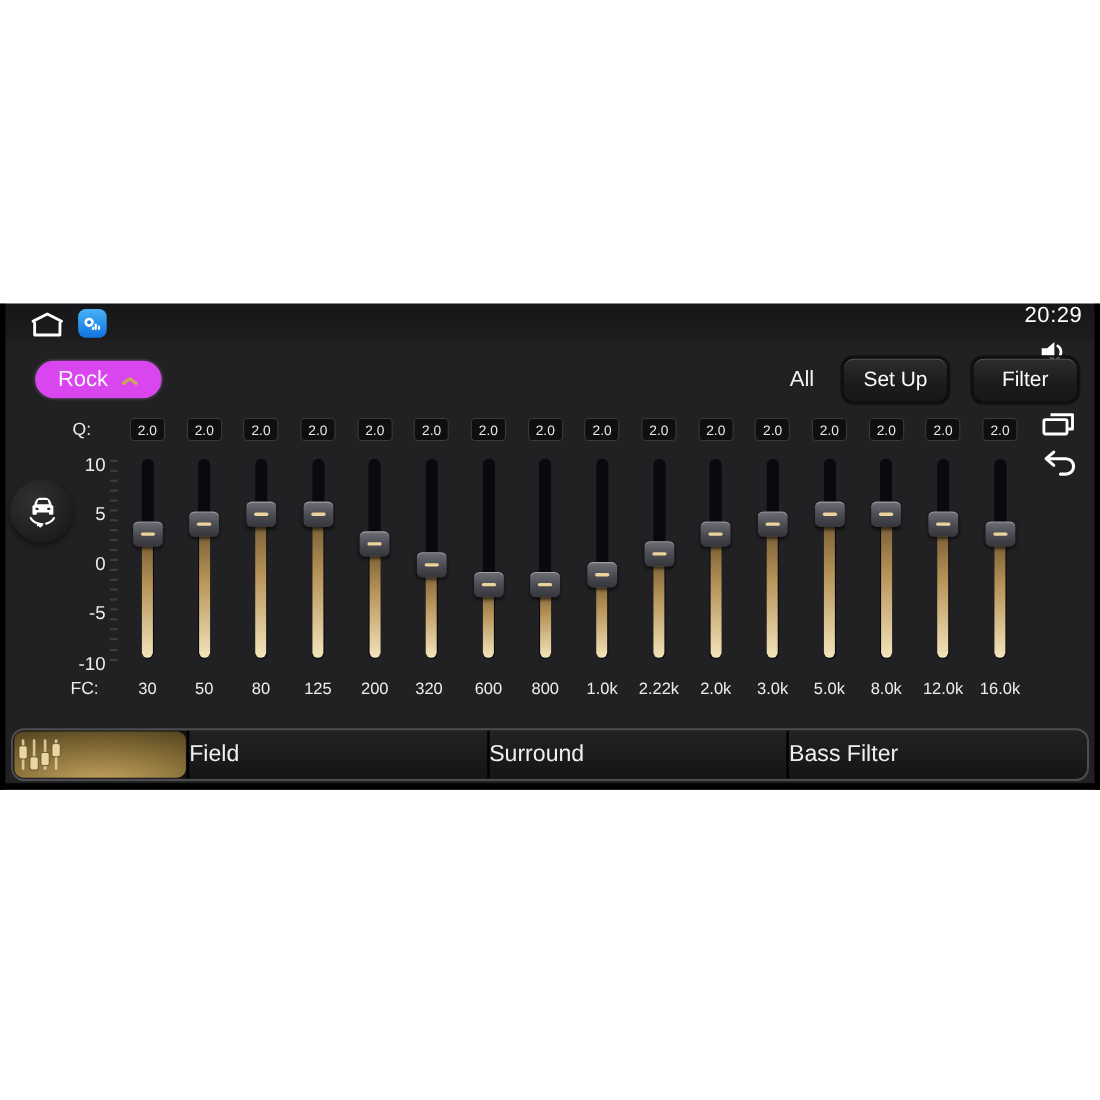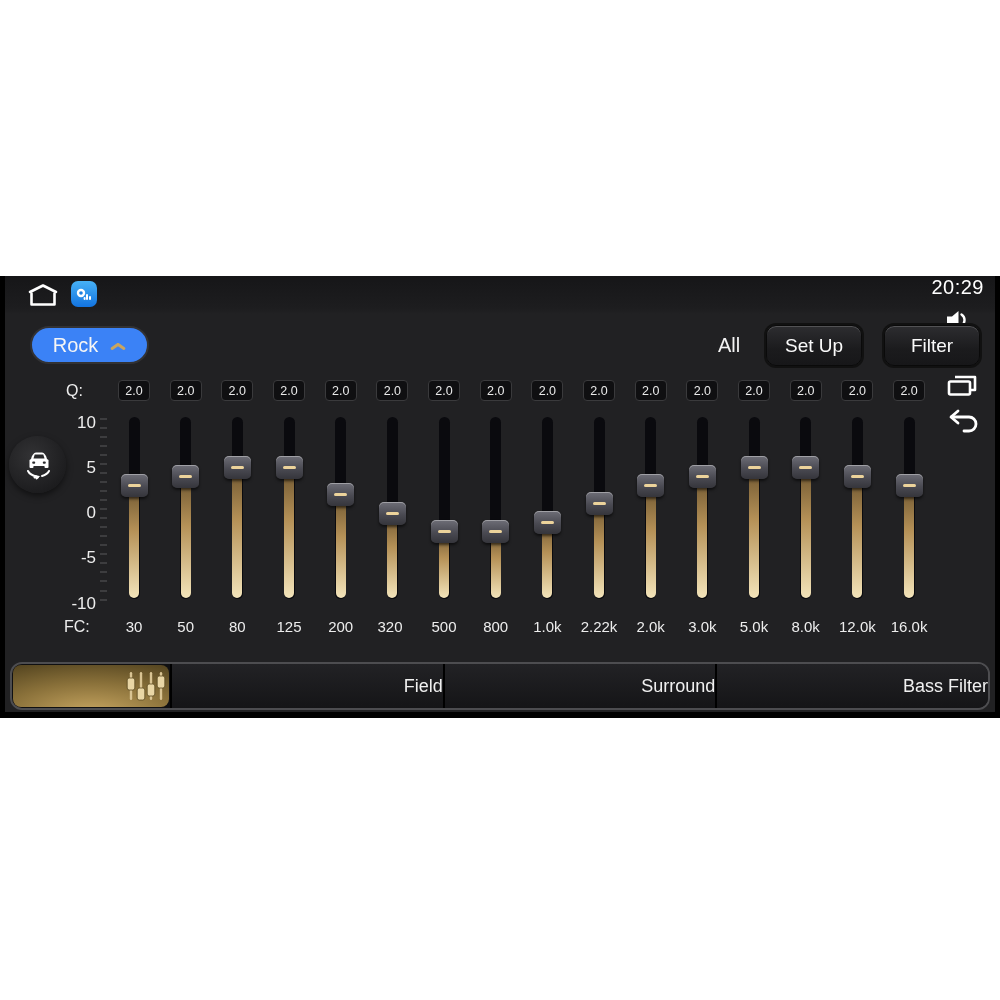--- a/index.html
+++ b/index.html
@@ -19,21 +19,21 @@
   .status-right{position:absolute;right:16px;top:0;height:38px;display:flex;align-items:center;gap:10px;flex-direction:column;}
   .status-time{color:#fff;font-size:20px;letter-spacing:.5px;}
   .status-vol{color:#fff;font-size:20px;margin-left:-4px;}
   .sicon{display:block;}
   .recents-btn,.back-btn,.vol-btn{cursor:pointer;display:flex;align-items:center;}
   .recents-btn{margin-left:10px;}
   .back-btn{margin-left:12px;}
 
   
   .preset-pill{position:absolute;left:30px;top:50px;width:119px;height:38px;border-radius:20px;
-    background:#3b82f6;border:2px solid #323234;box-sizing:border-box;
+    background:#d946ef;border:2px solid #323234;box-sizing:border-box;
     display:flex;align-items:center;justify-content:center;gap:12px;cursor:pointer;}
   .preset-pill .plabel{color:#f5f5f5;font-size:20px;}
   .chev{width:16px;height:9px;position:relative;margin-top:2px;}
   .chev:before,.chev:after{content:"";position:absolute;top:3px;width:10px;height:3px;background:#c9a55f;border-radius:2px;}
   .chev:before{left:0;transform:rotate(-35deg);}
   .chev:after{right:0;transform:rotate(35deg);}
 
   .all-label{position:absolute;left:718px;top:58px;color:#f2f2f2;font-size:20px;}
   .tool-btn{position:absolute;top:49px;height:41px;border-radius:10px;box-sizing:border-box;
     background:linear-gradient(180deg,#2d2d30 0%,#1b1b1d 60%,#171719 100%);
@@ -61,21 +61,21 @@
     display:flex;align-items:center;justify-content:center;}
   .eq-handle .dash{width:13px;height:3px;border-radius:2px;background:#ecd39b;}
   .q-box{position:absolute;width:32px;height:21px;border-radius:4px;background:#0f0f11;
     border:1px solid #3a3a3c;box-sizing:border-box;color:#e9e9e9;font-size:12.5px;
     display:flex;align-items:center;justify-content:center;cursor:pointer;}
   .fc-val{position:absolute;width:56px;text-align:center;color:#ededed;font-size:15px;}
 
   
   .tabbar{position:absolute;left:10px;top:386px;width:980px;height:48px;border-radius:12px;
     background:#101012;border:2px solid #4d4d50;box-sizing:border-box;display:flex;overflow:hidden;}
-  .tab{flex:1;display:flex;align-items:center;justify-content:flex-end;color:#f0f0f0;font-size:18px;
+  .tab{flex:1;display:flex;align-items:center;justify-content:flex-start;color:#f0f0f0;font-size:21px;
     cursor:pointer;border-left:2px solid #000;background:linear-gradient(180deg,#222225 0%,#151517 100%);}
   .tab:first-child{border-left:none;flex:0 0 156px;}
   .tab.active{background:radial-gradient(120% 160% at 50% 115%,#c7a661 0%,#8a713a 45%,#3a2f13 100%);
     border-radius:8px;margin:1px;}
 </style>
 </head>
 <body>
 <div class="page">
 
   <div class="screen">
@@ -210,21 +210,21 @@
         <div class="eq-handle" style="left:378.9px;top:225.5px;">
           <div class="dash"></div>
         </div>
         <div class="fc-val" style="left:362px;top:342px;">320</div>
         <div class="q-box" style="left:428.0px;top:104px;">2.0</div>
         <div class="eq-track" style="left:438.5px;top:141px;height:182px;"></div>
         <div class="eq-fill" style="left:439.0px;top:255.1px;height:66.9px;"></div>
         <div class="eq-handle" style="left:430.5px;top:243.6px;">
           <div class="dash"></div>
         </div>
-        <div class="fc-val" style="left:416.0px;top:342px;">500</div>
+        <div class="fc-val" style="left:416.0px;top:342px;">600</div>
         <div class="q-box" style="left:479.7px;top:104px;">2.0</div>
         <div class="eq-track" style="left:490.2px;top:141px;height:182px;"></div>
         <div class="eq-fill" style="left:490.7px;top:255.1px;height:66.9px;"></div>
         <div class="eq-handle" style="left:482.2px;top:243.6px;">
           <div class="dash"></div>
         </div>
         <div class="fc-val" style="left:467.7px;top:342px;">800</div>
         <div class="q-box" style="left:531.4px;top:104px;">2.0</div>
         <div class="eq-track" style="left:541.9px;top:141px;height:182px;"></div>
         <div class="eq-fill" style="left:542.4px;top:246.1px;height:75.9px;"></div>

